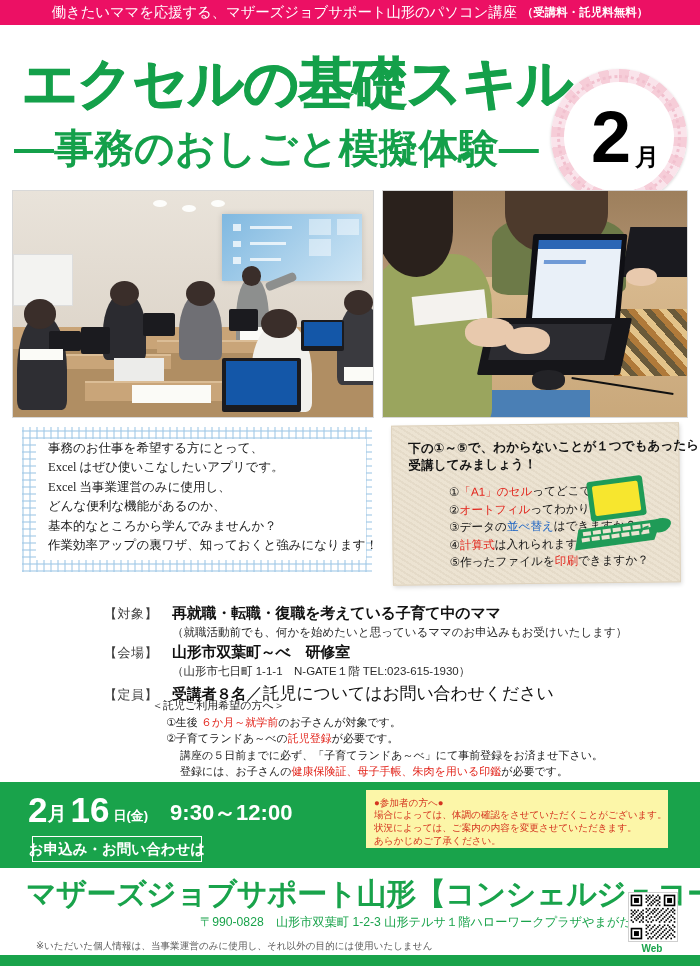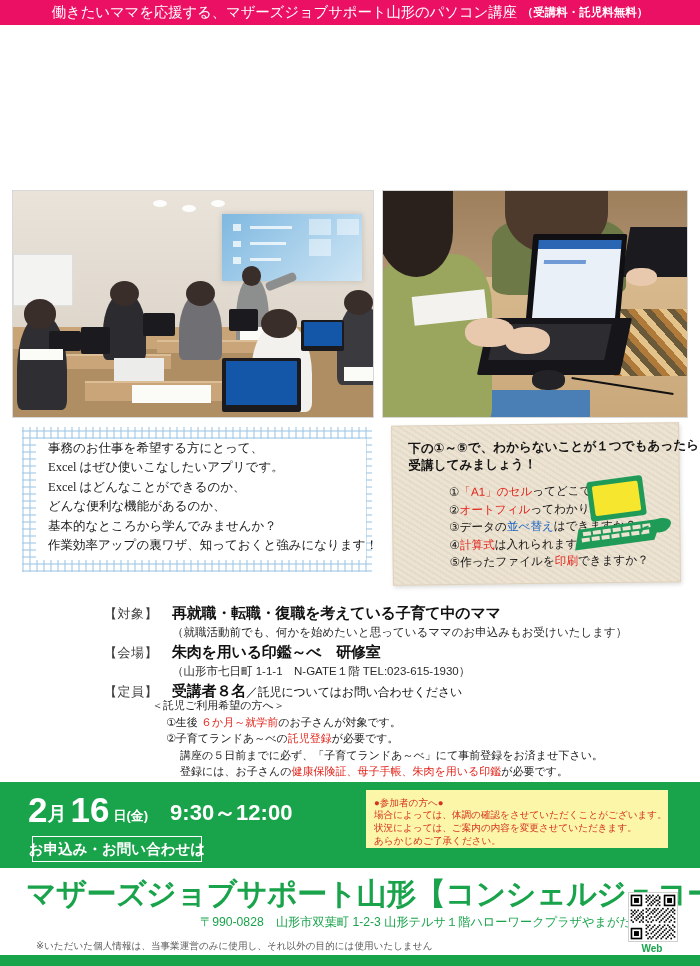--- a/index.html
+++ b/index.html
@@ -155,21 +155,21 @@
 
   
   .details{position:absolute;left:0;top:604px;width:560px;}
   .drow{display:flex;align-items:baseline;margin-bottom:0px;}
   .dkey{
     width:68px;text-align:justify;font-size:13px;color:#3f3f3f;
     margin-left:104px;white-space:nowrap;letter-spacing:0.5px;
   }
   .dval{font-size:15px;font-weight:bold;color:#111;white-space:nowrap;letter-spacing:-0.2px;}
   .dsub{font-size:11.5px;color:#2a2a2a;margin-left:172px;white-space:nowrap;line-height:18px;}
-  .dval-thin{font-weight:normal;font-size:12px;}
+  .dval-thin{font-weight:normal;font-size:17px;}
 
   .notice{position:absolute;left:152px;top:697px;width:520px;}
   .notice .n0{font-size:11px;color:#222;line-height:16.5px;white-space:nowrap;}
   .notice .n1{font-size:11px;color:#222;line-height:16.5px;margin-left:14px;white-space:nowrap;}
   .notice .n2{font-size:11px;color:#222;line-height:16.5px;margin-left:28px;white-space:nowrap;}
 
   
   .greenband{position:absolute;left:0;top:782px;width:700px;height:86px;background:#19a34b;}
   .date-line{position:absolute;left:28px;top:8px;white-space:nowrap;color:#fff;}
   .d-num{font-size:35px;font-weight:bold;vertical-align:-2px;}
@@ -203,20 +203,30 @@
 </head>
 <body>
 
 <div class="poster">
 
   <div class="topbar">
     <span class="topbar-main">働きたいママを応援する、マザーズジョブサポート山形のパソコン講座</span>
     <span class="topbar-sub">（受講料・託児料無料）</span>
   </div>
 
+  <div class="titlewrap">
+    <div class="title-main">エクセルの基礎スキル</div>
+    <div class="title-sub">―事務のおしごと模擬体験―</div>
+
+    <div class="badge">
+      <div class="lace"></div>
+      <div class="badge-num">2</div>
+      <div class="badge-unit">月</div>
+    </div>
+  </div>
 
   <div class="photos">
 
     <div class="photo photo-left">
       <div class="p1-wall"></div>
       <div class="p1-wainscot"></div>
       <div class="p1-floor"></div>
       <div class="p1-wb"></div>
       <div class="p1-light" style="left:39%;top:4%"></div>
       <div class="p1-light" style="left:47%;top:6%"></div>
@@ -294,21 +304,21 @@
     </div>
 
   </div>
 
   <div class="mid">
 
     <div class="plaidbox">
       <div class="plaid-lines">
         <div>事務のお仕事を希望する方にとって、</div>
         <div>Excel はぜひ使いこなしたいアプリです。</div>
-        <div>Excel はどんなことができるのか、</div>
+        <div>Excel 当事業運営のみに使用し、</div>
         <div>どんな便利な機能があるのか、</div>
         <div>基本的なところから学んでみませんか？</div>
         <div>作業効率アップの裏ワザ、知っておくと強みになります！</div>
       </div>
     </div>
 
     <div class="kraftbox">
       <div class="kraft-head">下の①～⑤で、わからないことが１つでもあったら、</div>
       <div class="kraft-head">受講してみましょう！</div>
       <ul class="kraft-list" id="checklist-items">
@@ -351,21 +361,21 @@
   <div class="details">
 
     <div class="drow">
       <div class="dkey">【対象】</div>
       <div class="dval">再就職・転職・復職を考えている子育て中のママ</div>
     </div>
     <div class="dsub">（就職活動前でも、何かを始めたいと思っているママのお申込みもお受けいたします）</div>
 
     <div class="drow" style="margin-top:2px">
       <div class="dkey">【会場】</div>
-      <div class="dval">朱肉を用いる印鑑～べ　研修室</div>
+      <div class="dval">山形市双葉町～べ　研修室</div>
     </div>
     <div class="dsub">（山形市七日町 1-1-1　N-GATE１階 TEL:023-615-1930）</div>
 
     <div class="drow" style="margin-top:2px">
       <div class="dkey">【定員】</div>
       <div class="dval">受講者８名</div>
       <div class="dval dval-thin">／託児についてはお問い合わせください</div>
     </div>
 
   </div>

